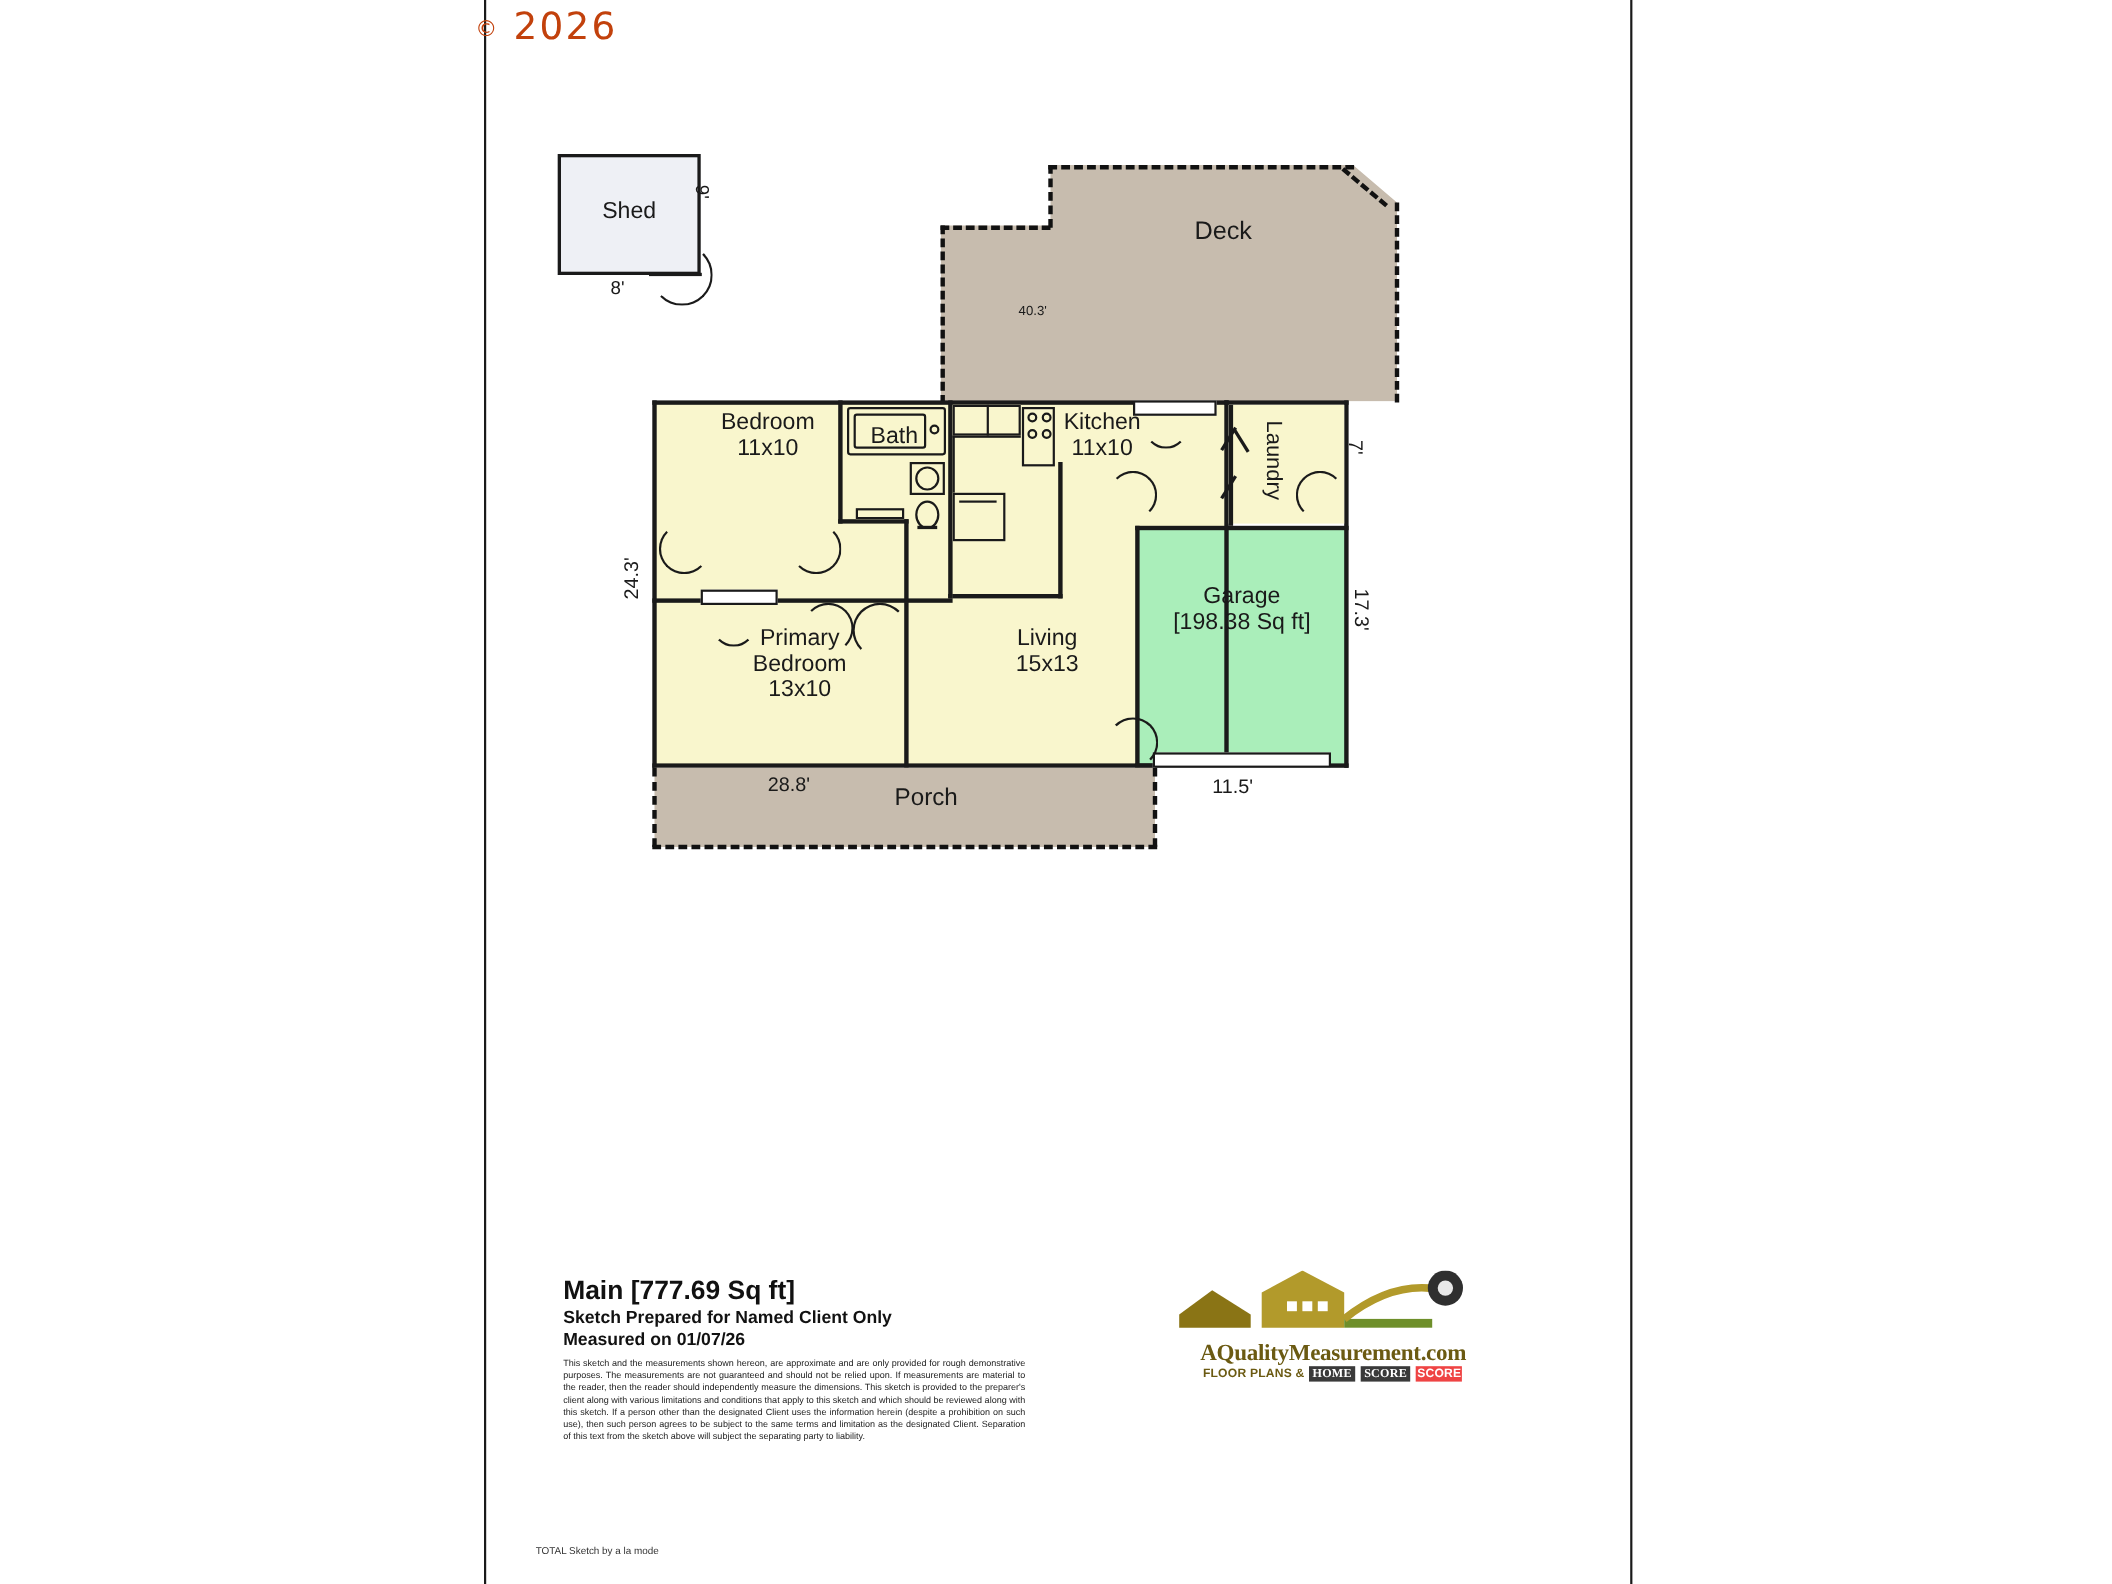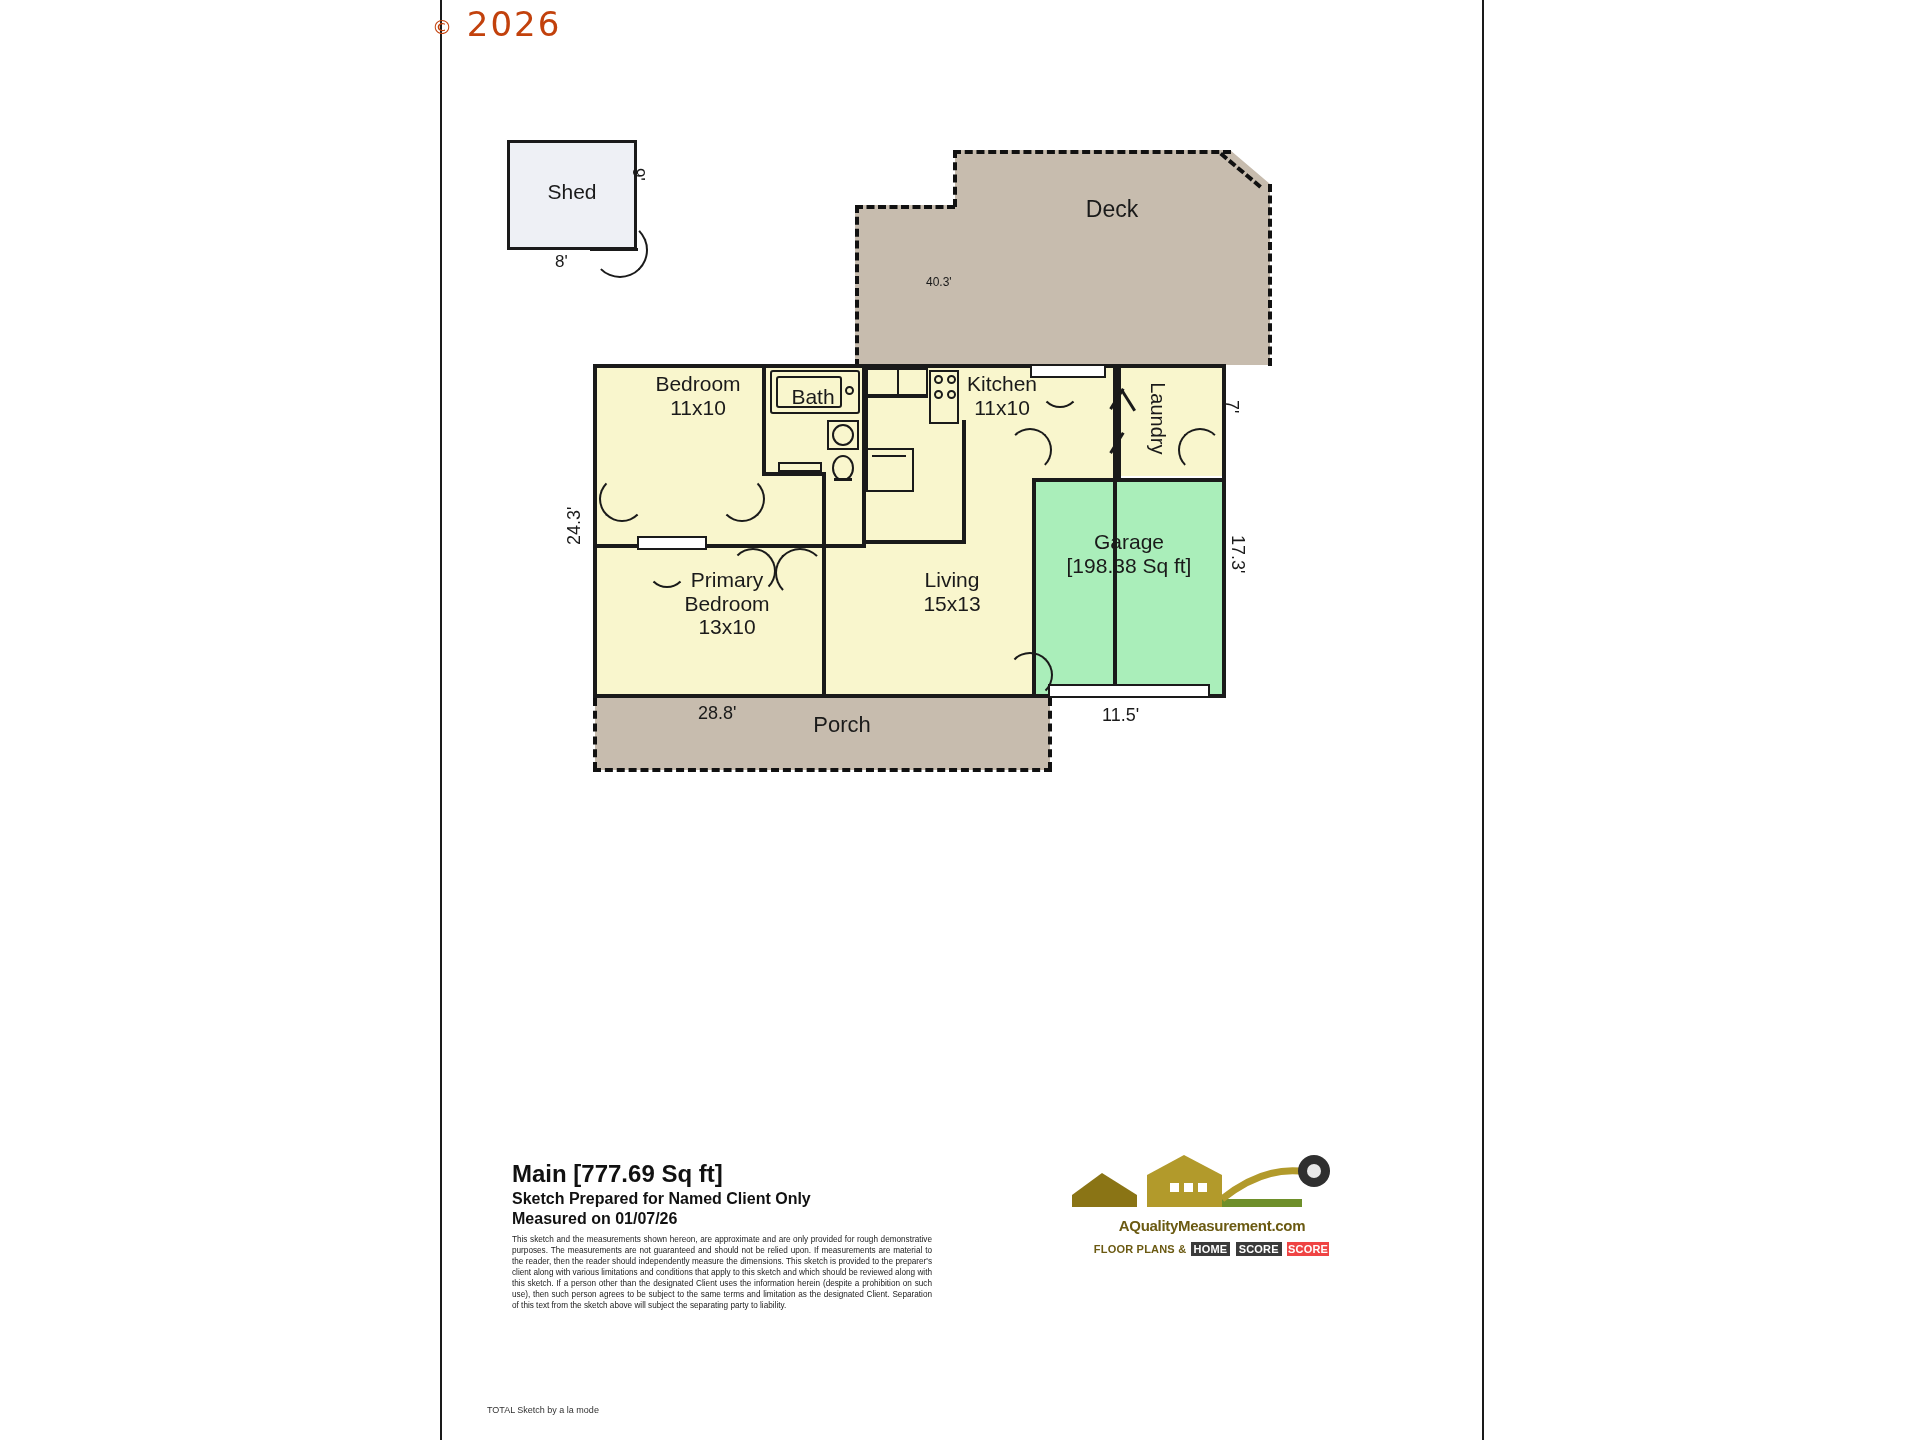--- a/index.html
+++ b/index.html
@@ -27,23 +27,23 @@
   .wall{position:absolute;background:#1a1a1a;}
 
   .door-arc{position:absolute;border:2px solid #1a1a1a;border-radius:50%;box-sizing:border-box;}
 
   .footer{position:absolute;left:70px;top:1160px;width:560px;}
   .f-title{font-size:24px;font-weight:bold;color:#111;}
   .f-sub{font-size:16px;font-weight:bold;color:#111;margin-top:2px;}
   .f-legal{font-size:8.2px;color:#222;line-height:1.35;margin-top:6px;width:420px;text-align:justify;}
 
   .logo{position:absolute;left:620px;top:1155px;width:300px;height:115px;}
-  .logo-text{position:absolute;left:0;top:62px;width:300px;text-align:center;font-size:15px;font-weight:bold;color:#6b5a12;letter-spacing:-.3px;}
+  .logo-text{position:absolute;left:0;top:62px;width:300px;text-align:center;font-size:21px;font-weight:bold;color:#6b5a12;letter-spacing:-.3px;font-family:Liberation Serif, serif;}
   .logo-sub{position:absolute;left:0;top:88px;width:300px;text-align:center;font-size:11px;font-weight:bold;color:#6b5a12;letter-spacing:.2px;}
-  .logo-sub .blk{background:#3a3a3a;color:#fff;padding:1px 3px;margin:0 1px;}
+  .logo-sub .blk{background:#3a3a3a;color:#fff;padding:1px 3px;margin:0 1px;font-family:Liberation Serif, serif;}
   .logo-sub .grn{background:#ef4444;color:#fff;padding:1px 1px;margin:0 1px;}
 
   .bottomnote{position:absolute;left:0;top:1405px;width:300px;font-size:9px;color:#333;padding-left:45px;}
 
   .fixture{position:absolute;border:2px solid #1a1a1a;box-sizing:border-box;background:#f9f6cd;}
   .circ{position:absolute;border:2px solid #1a1a1a;border-radius:50%;box-sizing:border-box;}
 </style>
 </head>
 <body>
 

